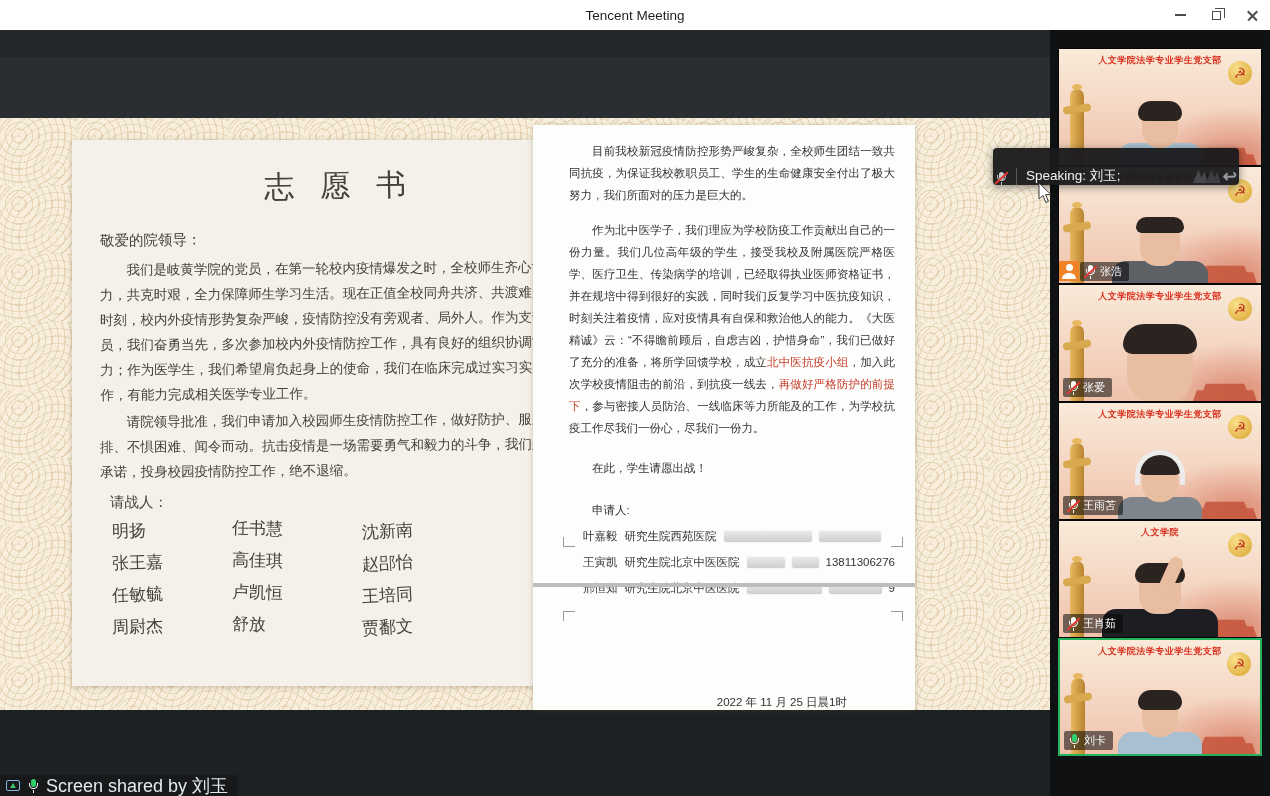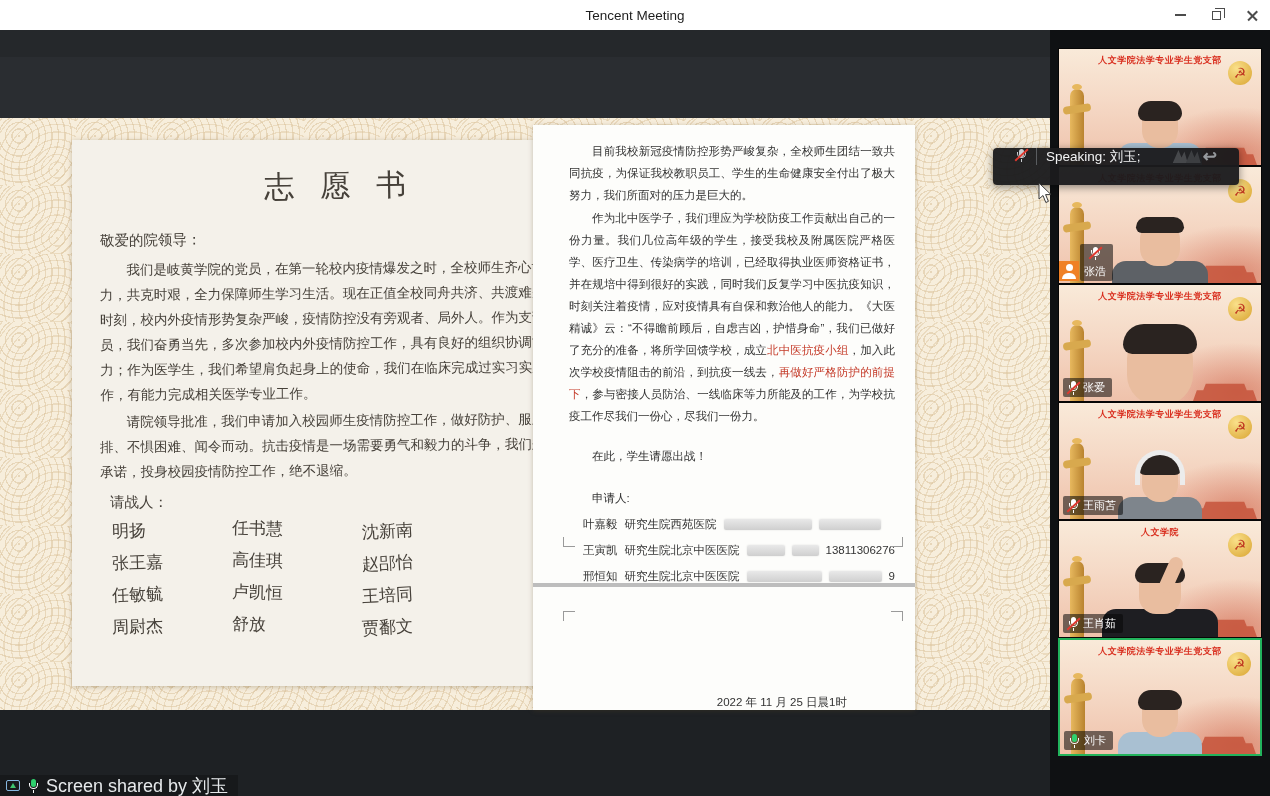--- a/index.html
+++ b/index.html
@@ -47,21 +47,21 @@
   .sig-grid { display:grid; grid-template-columns:120px 130px 120px; row-gap:9px; padding-left:12px; }
   .sig { font-size:17px; transform:rotate(-2deg); }
   .sig:nth-child(3n+2){ transform:rotate(1.5deg); }
   .sig:nth-child(3n){ transform:rotate(-3deg); }
 
   
   .paper.typed-paper { left:533px; top:7px; width:382px; height:585px; background:#fdfdfb; padding:15px 20px 0 36px;
     color:#333; font-size:11.5px; line-height:22px; }
   .tp { text-align:justify; }
   .tp.indent { text-indent:2em; }
-  .tp + .tp { margin-top:1px; }
+  .tp + .tp { margin-top:13px; }
   .red { color:#c43a28; }
   .closing-line { text-indent:2em; margin-top:18px; }
   .app-head { margin-top:20px; text-indent:2em; }
   .app-rows { margin-top:2px; }
   .app-row { display:flex; align-items:center; gap:7px; height:26px; white-space:nowrap; text-indent:0; margin-left:14px; }
   .redact { display:inline-block; height:11px; border-radius:2px; background:linear-gradient(180deg,#e9e9e9,#cfcfcf); box-shadow:0 0 2px rgba(0,0,0,.12); }
   .w-id { width:88px; } .w-ph { width:62px; }
   .crop { position:absolute; width:12px; height:10px; }
   .crop.bl { border-left:1.5px solid #9a9a9a; border-bottom:1.5px solid #9a9a9a; }
   .crop.br { border-right:1.5px solid #9a9a9a; border-bottom:1.5px solid #9a9a9a; }
@@ -113,26 +113,26 @@
   .v-headphones .head::after { content:""; position:absolute; top:-10px; left:-7px; right:-7px; height:30px;
     border:5px solid #ececec; border-bottom:none; border-radius:26px 26px 0 0; }
   .v-hand .head { width:42px; height:46px; }
   .v-hand .torso { background:#1e1e22; width:116px; height:32px; }
   .v-hand .arm { position:absolute; top:-12px; left:50%; width:14px; height:38px; border-radius:7px; background:#e9bd9f; transform:translateX(4px) rotate(24deg); }
   .corner-badge { position:absolute; left:0; bottom:2px; width:20px; height:20px; background:#ef8126; z-index:3; }
   .corner-badge::before { content:""; position:absolute; top:3px; left:6.5px; width:7px; height:7px; border-radius:50%; background:#fff; }
   .corner-badge::after { content:""; position:absolute; bottom:2px; left:3px; width:14px; height:6px; border-radius:6px 6px 0 0; background:#fff; }
   .name-chip { position:absolute; left:4px; bottom:4px; display:flex; align-items:center; gap:4px;
     background:rgba(8,8,8,.55); padding:2px 7px 2px 4px; border-radius:2px; color:#fff; font-size:11px; z-index:2; }
-  .tile.has-badge .name-chip { left:21px; bottom:2px;flex-direction:column; }
+  .tile.has-badge .name-chip { left:21px; bottom:2px; }
 
   
   .toast { position:absolute; left:993px; top:148px; width:246px; height:37px; z-index:30;
     background:rgba(27,27,29,.96); border-radius:4px; box-shadow:0 2px 8px rgba(0,0,0,.45);
-    display:flex; align-items:flex-start; padding:0 22px; gap:9px; }
+    display:flex; align-items:flex-end; padding:0 2px; gap:9px; }
   .toast .mic .cap { background:#c9cdd1; } .toast .mic .bowl { border-color:#c9cdd1; } .toast .mic .stem { background:#c9cdd1; }
   .toast .divider { width:1px; height:17px; background:#5a5d60; }
   .toast .t-text { color:#f2f3f4; font-size:13.5px; }
   .toast .deco { margin-left:auto; display:flex; align-items:center; gap:2px; }
   .peak { width:15px; height:13px; background:#46484b; clip-path:polygon(0 100%, 38% 0, 58% 58%, 78% 12%, 100% 100%); }
   .peak.p2 { background:#3c3e41; margin-left:-4px; }
   .back-arrow { color:#96999d; font-size:17px; font-weight:bold; line-height:1; }
 
   
   .cursor { position:absolute; left:1038px; top:183px; z-index:40; }

